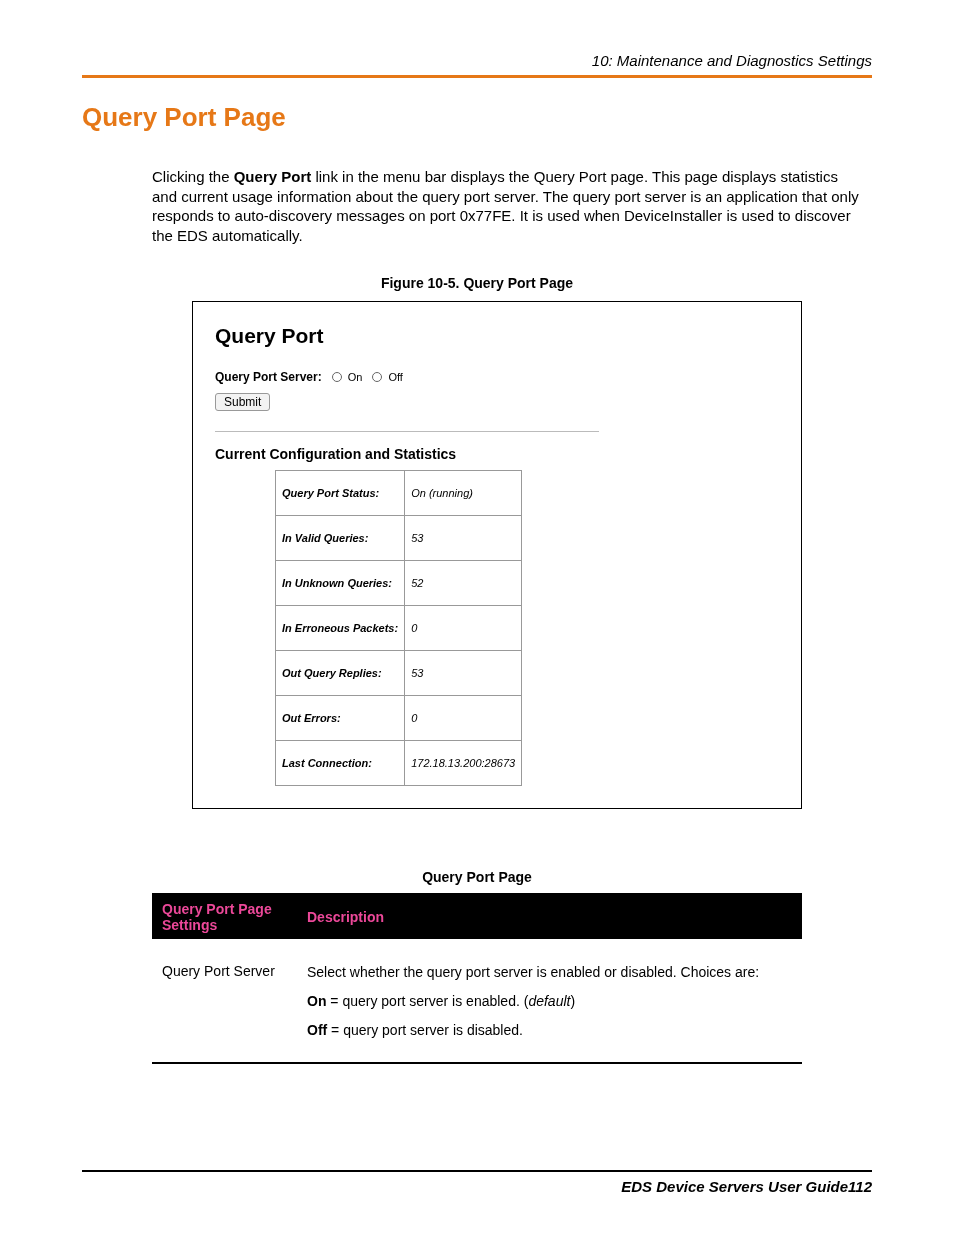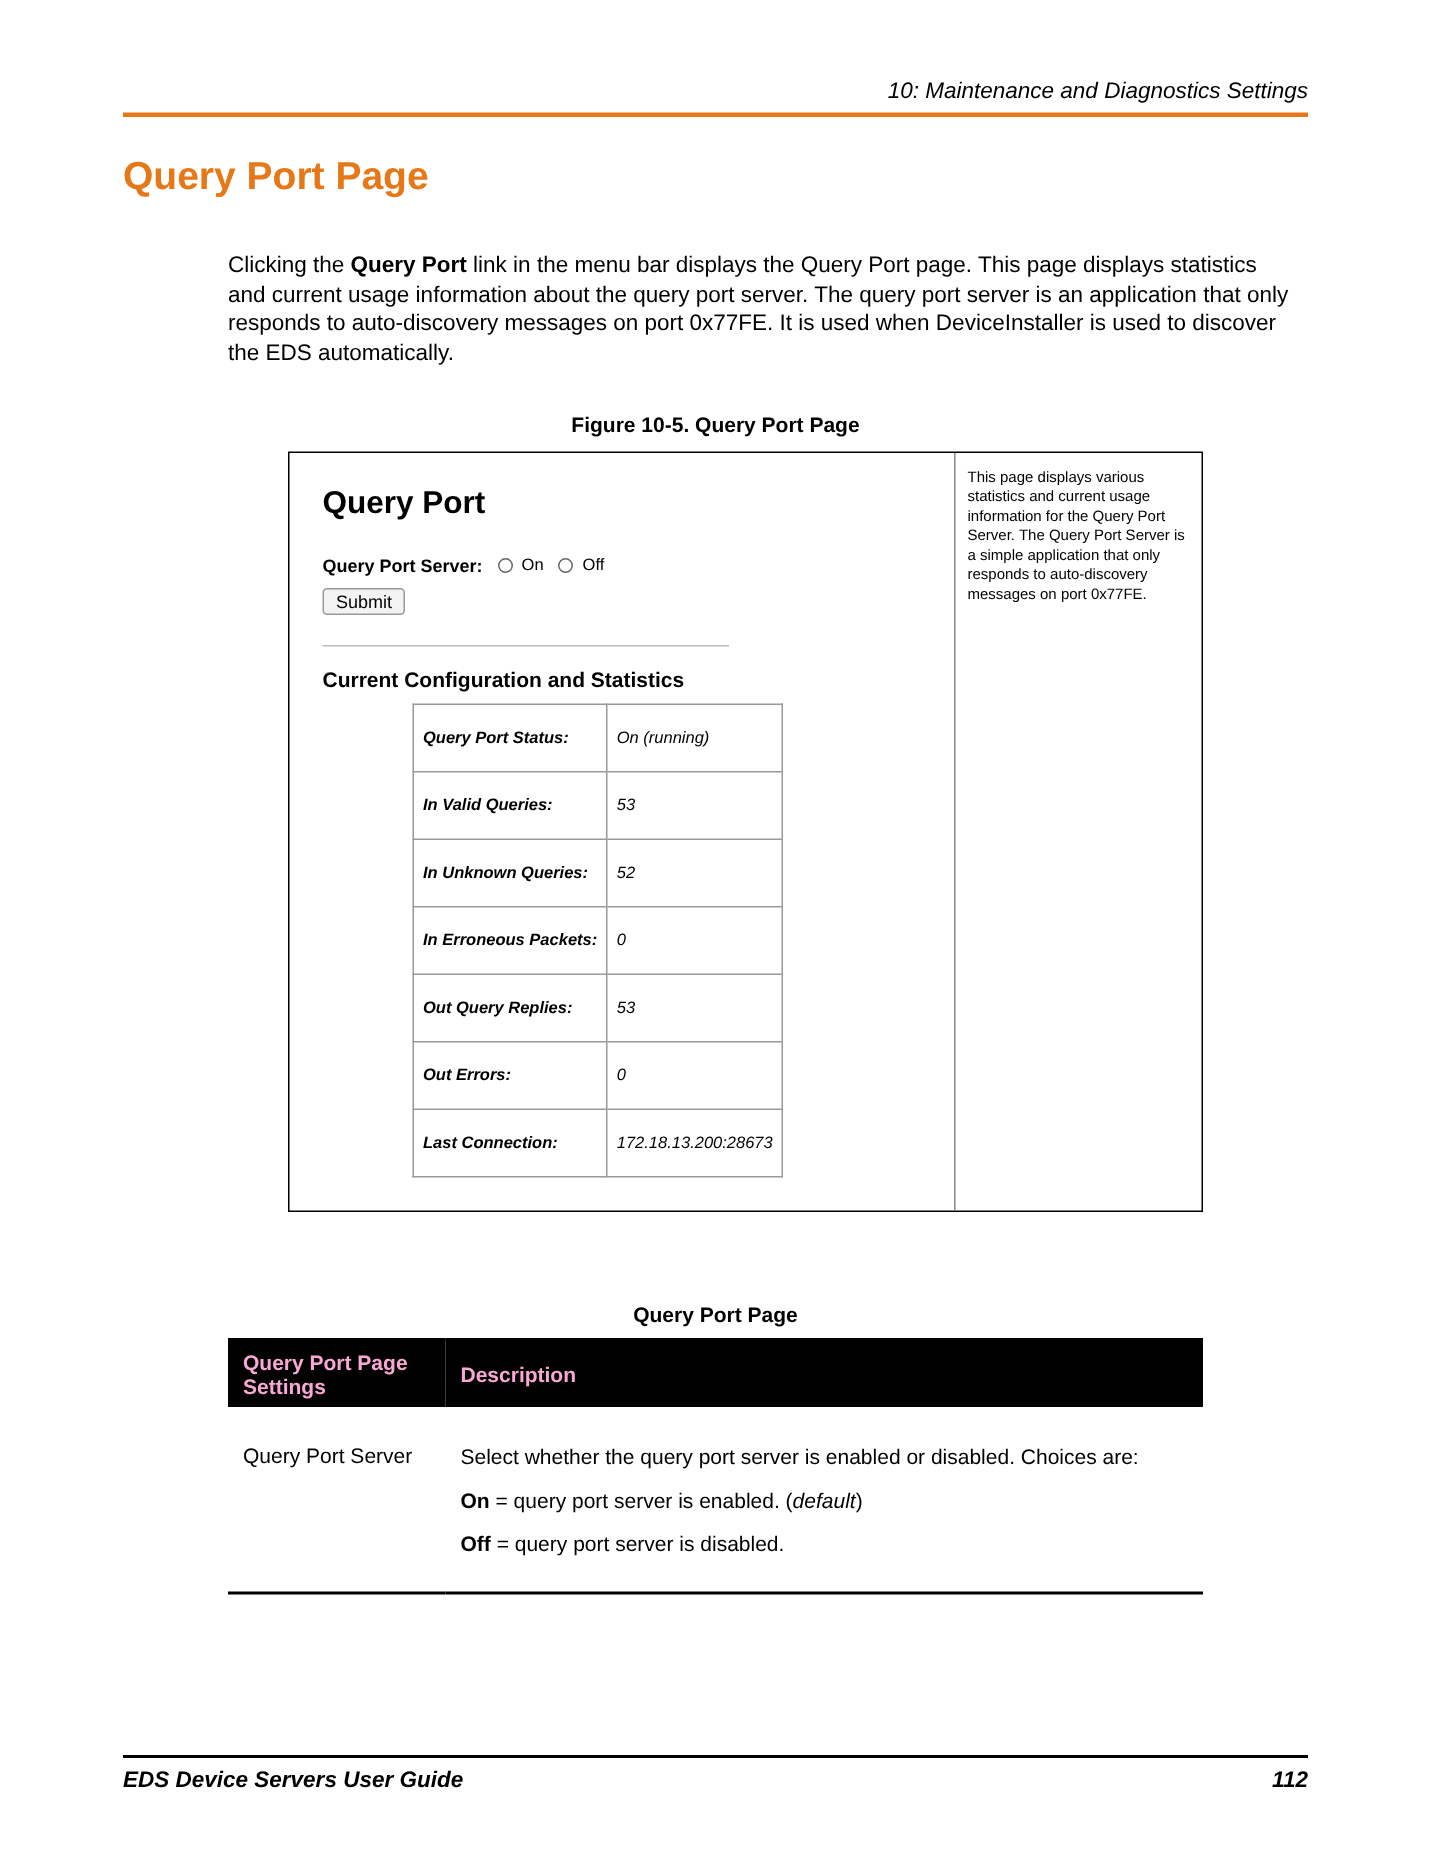--- a/index.html
+++ b/index.html
@@ -119,21 +119,21 @@
     margin-bottom: 8px;
   }
   .settings-table {
     margin: 0 70px;
     border-collapse: collapse;
     width: calc(100% - 140px);
     font-size: 14px;
   }
   .settings-table th {
     background: #000;
-    color: #f9a8d4;
+    color: #ec4899;
     font-weight: bold;
     text-align: left;
     padding: 6px 10px;
     border-top: 2px solid #000;
   }
   .settings-table th.c1 { width: 145px; }
   .settings-table td {
     padding: 24px 10px 6px 10px;
     vertical-align: top;
   }
@@ -143,21 +143,21 @@
     position: absolute;
     left: 82px;
     right: 82px;
     bottom: 40px;
     border-top: 2px solid #000;
     padding-top: 6px;
     font-style: italic;
     font-weight: bold;
     font-size: 15px;
     display: flex;
-    justify-content: space-between;
+    justify-content: flex-end;
   }
 </style>
 </head>
 <body>
 
 <div class="page">
   <div class="chapter-header">10: Maintenance and Diagnostics Settings</div>
 
   <h1 class="section-heading">Query Port Page</h1>
 
@@ -206,21 +206,20 @@
               <td class="k">Out Errors:</td>
               <td>0</td>
             </tr>
         <tr>
               <td class="k">Last Connection:</td>
               <td>172.18.13.200:28673</td>
             </tr>
       </tbody>
         </table>
     </div>
-    <div class="figure-side">This page displays various statistics and current usage information for the Query Port Server. The Query Port Server is a simple application that only responds to auto-discovery messages on port 0x77FE.</div>
   </div>
 
   <div class="settings-caption">Query Port Page</div>
   <table class="settings-table">
     <tbody>
         <tr>
       <th class="c1">Query Port Page Settings</th>
       <th>Description</th>
     </tr>
     <tr class="bottom-border">

